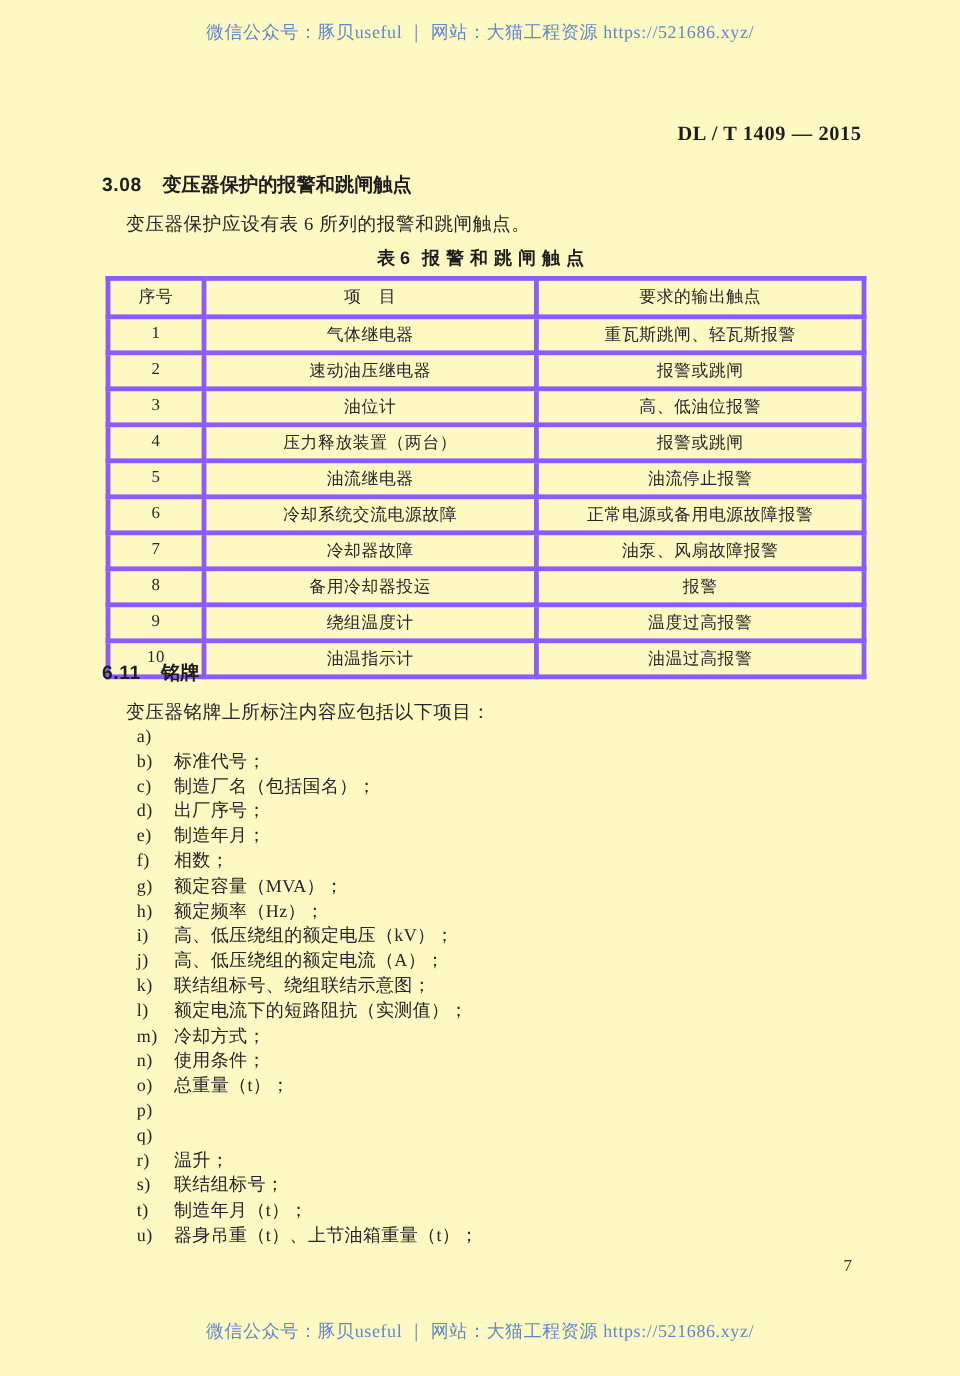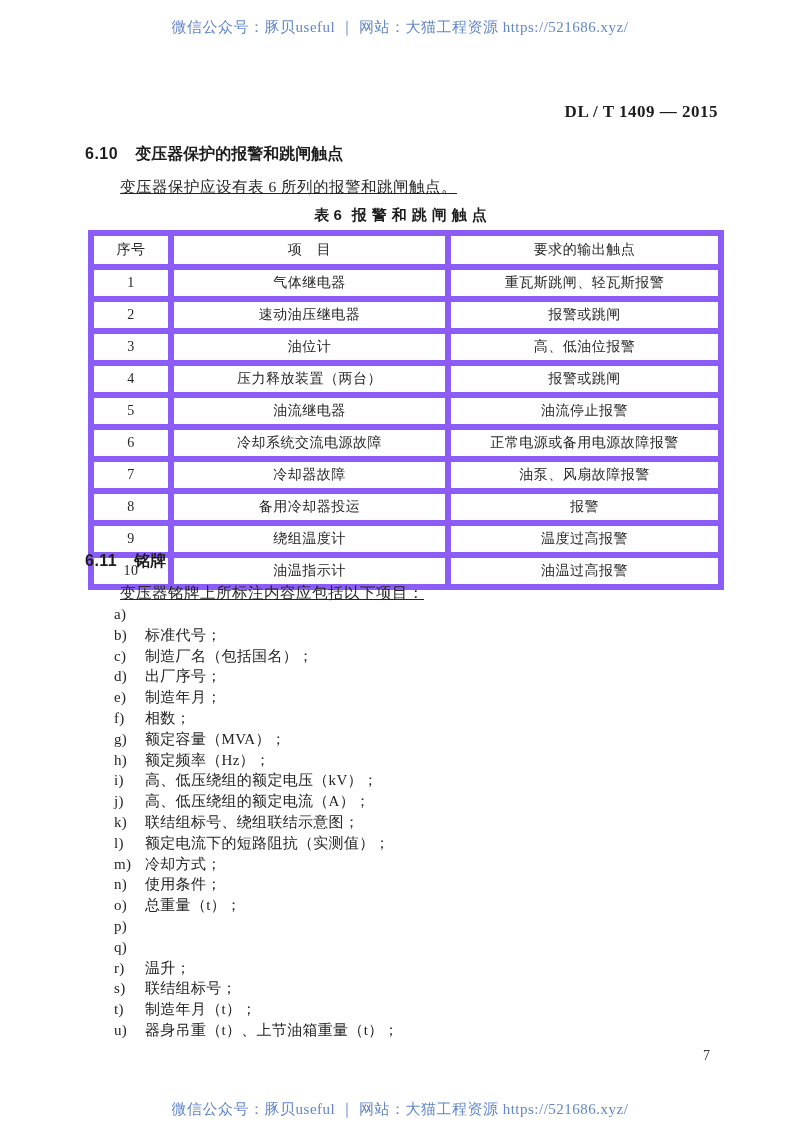--- a/index.html
+++ b/index.html
@@ -1,19 +1,19 @@
 <!DOCTYPE html>
 <html><head>
 <meta charset="utf-8">
 <style>
   html,body{margin:0;padding:0;background:#e8e8e8;}
   .page{
     position:relative;
     width:800px;height:1147px;
-    background:#ffffff;
+    background:#fef9c3;
     font-family:"Liberation Serif","DejaVu Serif",serif;
     color:#222;
     overflow:hidden;
     margin:0 auto;
   }
   .watermark{
     position:absolute;left:0;width:800px;
     text-align:center;
     font-size:15px;
     letter-spacing:0.5px;
@@ -29,45 +29,44 @@
   .section-heading{
     position:absolute;left:85px;
     font-family:"Liberation Sans","DejaVu Sans",sans-serif;
     font-weight:bold;font-size:16px;color:#1d1d1d;
     white-space:nowrap;
   }
   .section-heading .sec-num{margin-right:17px;letter-spacing:0.5px;}
   .s610{top:144px;}
   .s611{top:551px;}
   .para{
-    position:absolute;left:120px;margin:0;
+    position:absolute;left:105px;margin:0;
     font-size:15.5px;color:#252525;
     letter-spacing:0.5px;
     white-space:nowrap;
-    text-decoration:underline;
   }
   .p610{top:177px;}
   .p611{top:583px;}
   .table-caption{
     position:absolute;top:206px;left:88px;width:630px;
     text-align:center;
     font-family:"Liberation Sans","DejaVu Sans",sans-serif;
     font-weight:bold;font-size:15px;color:#1d1d1d;
   }
   .table-caption .cap-title{margin-left:10px;letter-spacing:5px;}
   table.alarm{
     position:absolute;top:230px;left:88px;
     width:630px;
     border-collapse:collapse;
     table-layout:fixed;
     border:2px solid #333;
     border-bottom:3px double #333;
   }
   table.alarm th, table.alarm td{
-    border:6px solid #8b5cf6;
+    border:4px solid #8b5cf6;
     text-align:center;
     font-size:14px;
     color:#262626;
     padding:0;
     font-weight:normal;
     letter-spacing:0.5px;
     overflow:hidden;
   }
   table.alarm th{height:28px;}
   table.alarm td{height:26px;}
@@ -91,21 +90,21 @@
 </head>
 <body>
 
 <div class="page">
 
   <div class="watermark top" style="color: rgb(98, 134, 201);">微信公众号：豚贝useful ｜ 网站：大猫工程资源 https://521686.xyz/</div>
 
   <div class="docnum">DL / T 1409 — 2015</div>
 
   <div class="section-heading s610">
-    <span class="sec-num">6.10</span><span class="sec-ttl">变压器保护的报警和跳闸触点</span>
+    <span class="sec-num">3.08</span><span class="sec-ttl">变压器保护的报警和跳闸触点</span>
   </div>
 
   <p class="para p610">变压器保护应设有表 6 所列的报警和跳闸触点。</p>
 
   <div class="table-caption">
     <span class="cap-label">表 6</span><span class="cap-title">报警和跳闸触点</span>
   </div>
 
   <table class="alarm">
     <colgroup>

